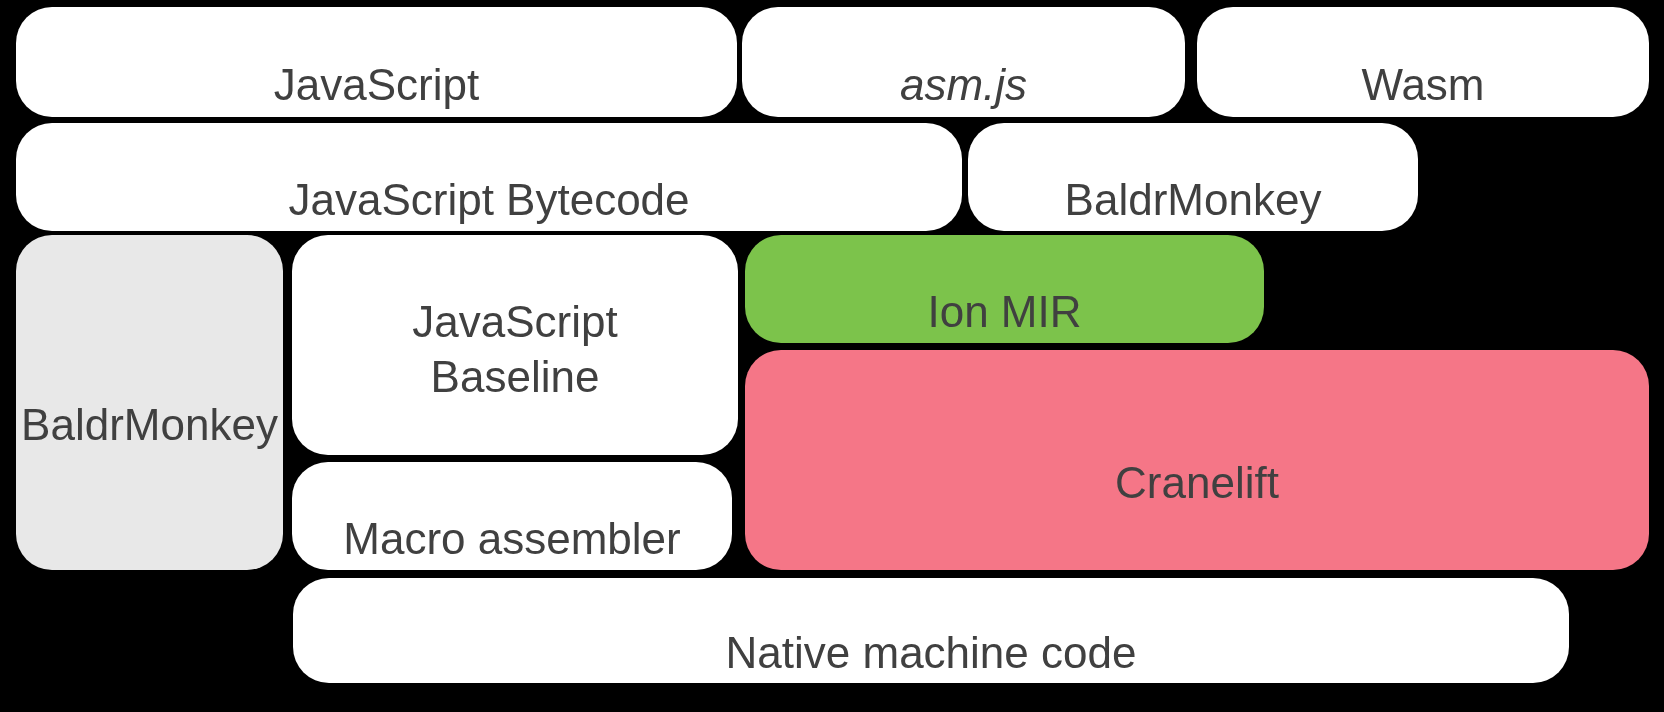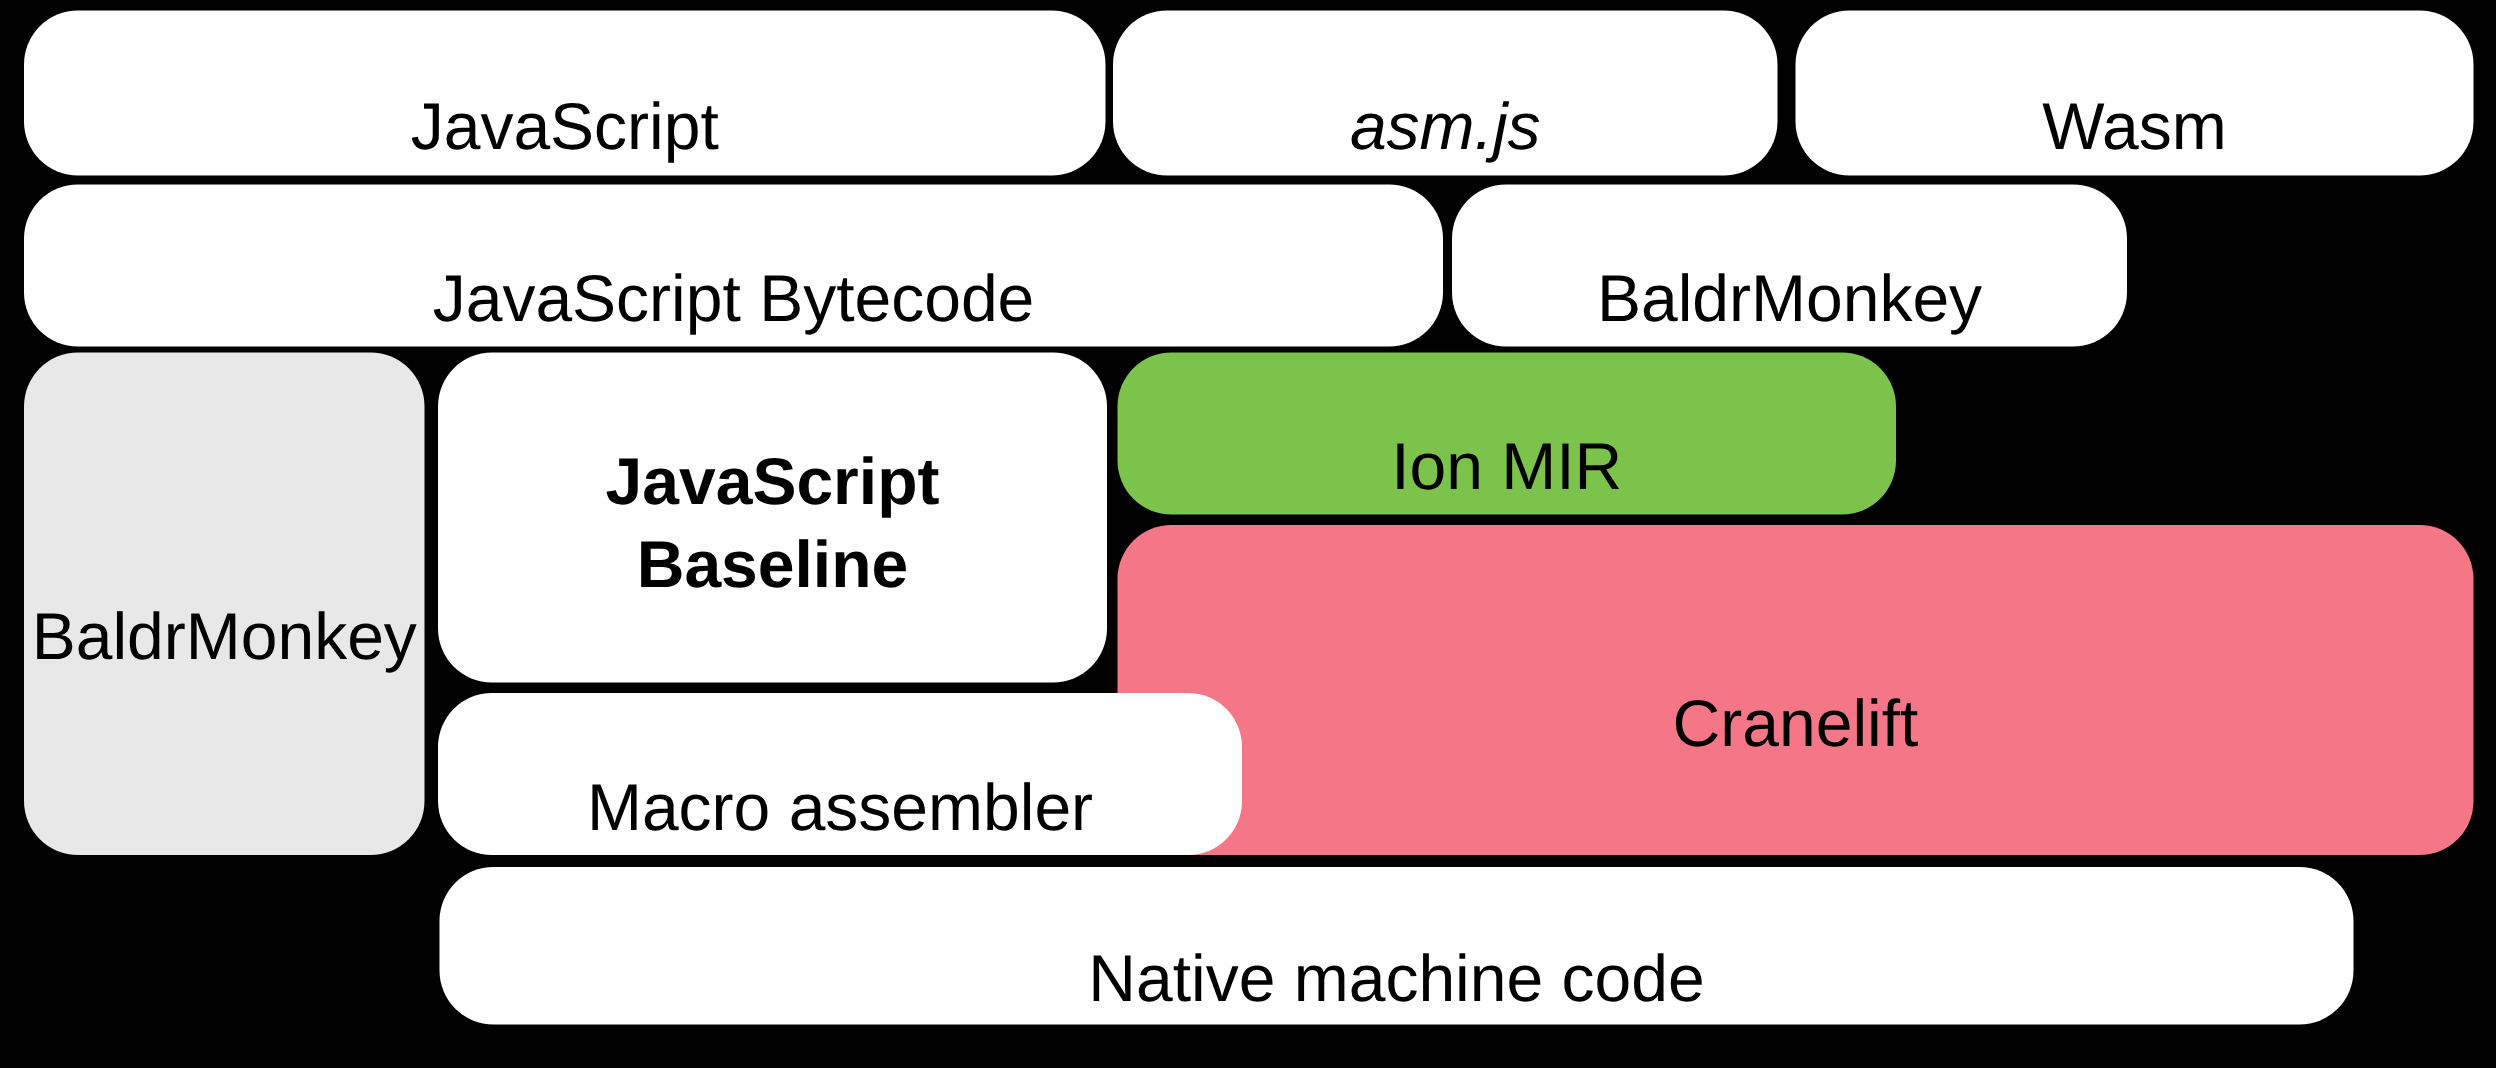--- a/index.html
+++ b/index.html
@@ -19,30 +19,29 @@
     border-radius: 36px;
     display: flex;
     align-items: center;
     justify-content: center;
     box-sizing: border-box;
     background: #ffffff;
   }
   .node .label {
     font-size: 44px;
     line-height: 1.25;
-    color: #000000;
+    color: #404040;
     text-align: center;
     white-space: nowrap;
     margin-top: 44px;
   }
   
   .node.wrap2 .label {
     white-space: normal;
     max-width: 260px;
-    font-weight: bold;
   }
   
   .node.lift {
     padding-bottom: 36px;
   }
 </style>
 </head>
 <body>
 
 <div class="canvas" style="background: rgb(0, 0, 0);">
@@ -76,21 +75,21 @@
   </div>
 
   <div class="node" style="left: 745px; top: 235px; width: 519px; height: 108px; background: rgb(124, 195, 75);">
     <span class="label">Ion MIR</span>
   </div>
 
   <div class="node" style="left: 745px; top: 350px; width: 904px; height: 220px; background: rgb(245, 118, 135);">
     <span class="label">Cranelift</span>
   </div>
 
-  <div class="node" style="left: 292px; top: 462px; width: 536px; height: 108px; background: rgb(255, 255, 255);">
+  <div class="node" style="left: 292px; top: 462px; width: 440px; height: 108px; background: rgb(255, 255, 255);">
     <span class="label">Macro assembler</span>
   </div>
 
   <div class="node" style="left: 293px; top: 578px; width: 1276px; height: 105px; background: rgb(255, 255, 255);">
     <span class="label">Native machine code</span>
   </div>
 
 </div>
 
 </body></html>

